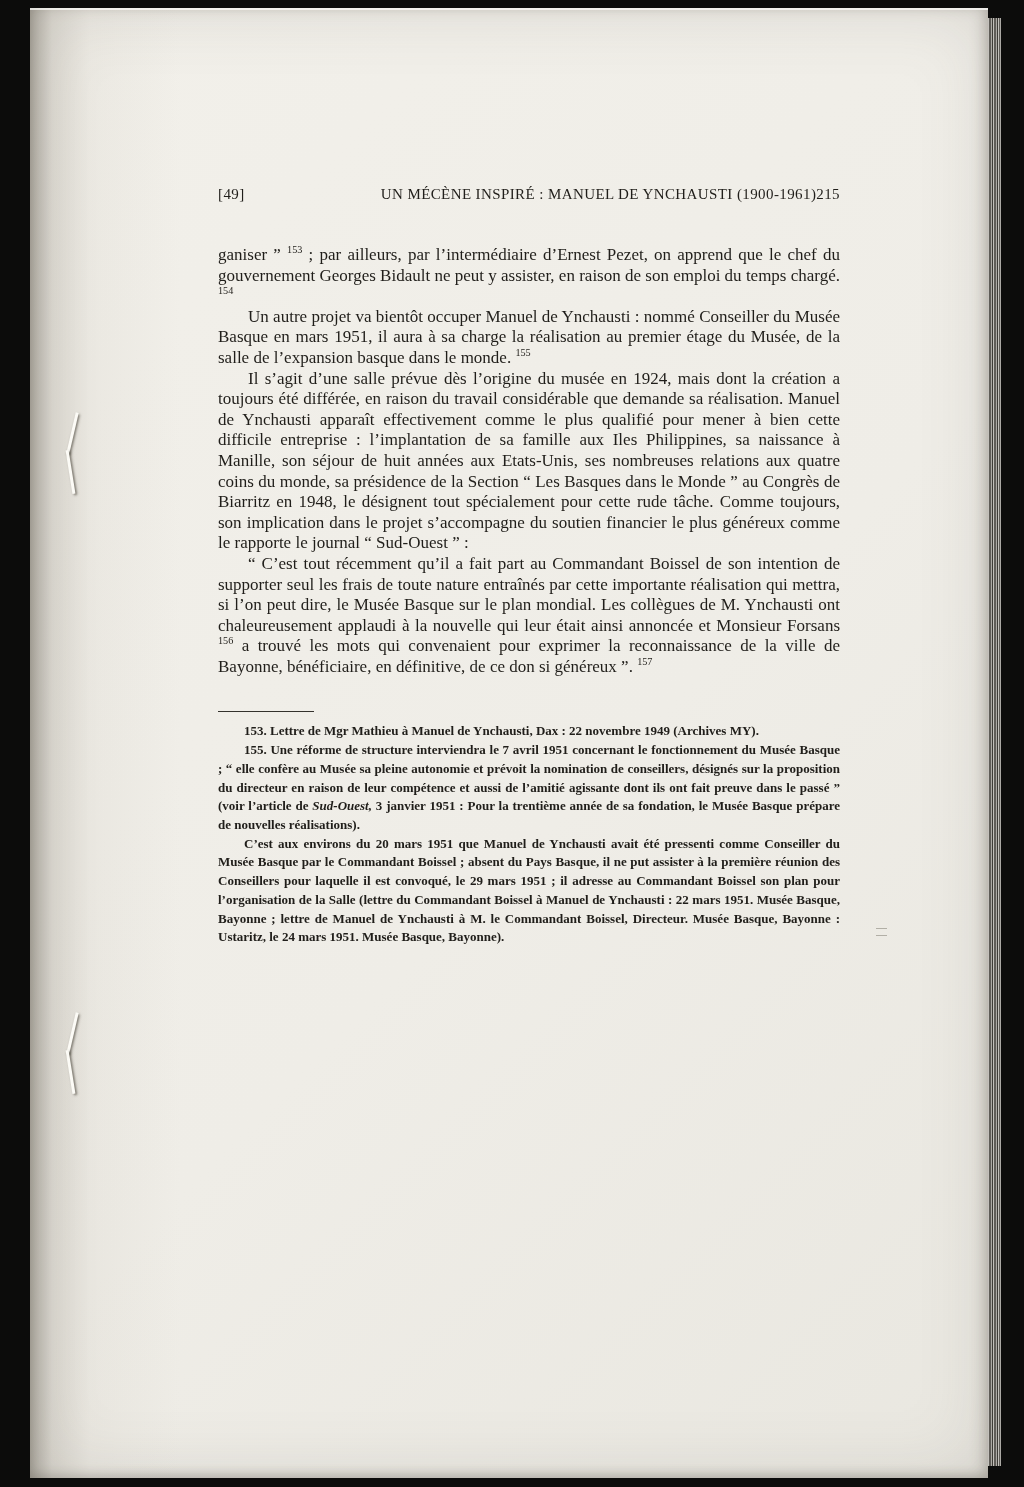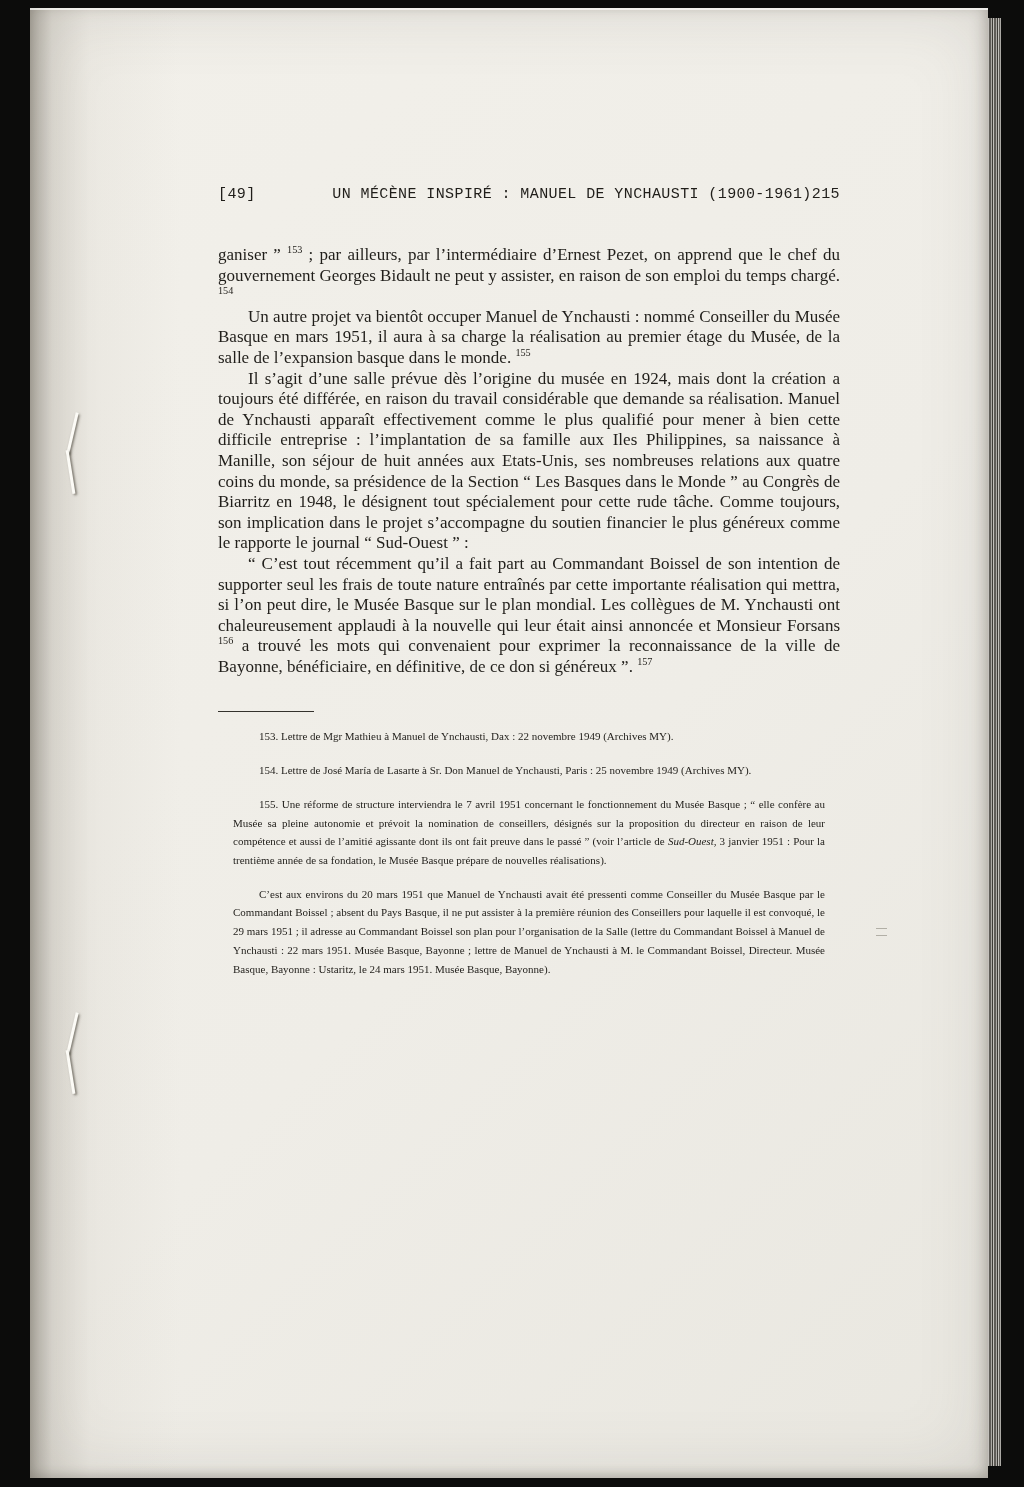--- a/index.html
+++ b/index.html
@@ -70,21 +70,20 @@
     left: 188px; top: 178px;
     width: 622px;
     color: var(--ink, #201e1a);
   }
   .running-head {
     display: flex;
     align-items: baseline;
     font-size: 15px;
     letter-spacing: 0.4px;
     white-space: nowrap;
-    font-family: Liberation Mono, monospace;
   }
   .rh-num { flex: 0 0 auto; }
   .rh-title { flex: 1 1 auto; text-align: right; }
   .rh-page { flex: 0 0 auto; }
 
   .body-text { margin-top: 42px; font-family: Liberation Serif, serif; }
   .body-para {
     margin: 0;
     font-size: 17px;
     line-height: 20.6px;
@@ -100,25 +99,26 @@
   }
   .italic { font-style: italic; }
 
   .footnote-rule {
     width: 96px; height: 0;
     border-top: 1.6px solid #34322d;
     margin: 34px 0 10px 0;
   }
   .footnotes { }
   .footnote-para {
-    margin: 15px;
-    font-size: 11px;
+    margin: 0;
+    font-size: 13px;
     line-height: 18.7px;
     text-align: justify;
     hyphens: none;
+    font-weight: bold;
   }
   .footnote-para.indent { text-indent: 26px; }
 
   .margin-mark {
     position: absolute;
     left: 846px; top: 920px;
     width: 11px; height: 6px;
     border-top: 1.5px solid rgba(130, 125, 114, 0.55);
     border-bottom: 1.5px solid rgba(130, 125, 114, 0.55);
   }
@@ -142,21 +142,20 @@
           <p class="body-para"><span>ganiser ” </span><sup class="fnref">153</sup><span> ; par ailleurs, par l’intermédiaire d’Ernest Pezet, on apprend que le chef du gouvernement Georges Bidault ne peut y assister, en raison de son emploi du temps chargé. </span><sup class="fnref">154</sup></p>
           <p class="body-para indent"><span>Un autre projet va bientôt occuper Manuel de Ynchausti : nommé Conseiller du Musée Basque en mars 1951, il aura à sa charge la réalisation au premier étage du Musée, de la salle de l’expansion basque dans le monde. </span><sup class="fnref">155</sup></p>
           <p class="body-para indent"><span>Il s’agit d’une salle prévue dès l’origine du musée en 1924, mais dont la création a toujours été différée, en raison du travail considérable que demande sa réalisation. Manuel de Ynchausti apparaît effectivement comme le plus qualifié pour mener à bien cette difficile entreprise : l’implantation de sa famille aux Iles Philippines, sa naissance à Manille, son séjour de huit années aux Etats-Unis, ses nombreuses relations aux quatre coins du monde, sa présidence de la Section “ Les Basques dans le Monde ” au Congrès de Biarritz en 1948, le désignent tout spécialement pour cette rude tâche. Comme toujours, son implication dans le projet s’accompagne du soutien financier le plus généreux comme le rapporte le journal “ Sud-Ouest ” :</span></p>
           <p class="body-para indent"><span>“ C’est tout récemment qu’il a fait part au Commandant Boissel de son intention de supporter seul les frais de toute nature entraînés par cette importante réalisation qui mettra, si l’on peut dire, le Musée Basque sur le plan mondial. Les collègues de M. Ynchausti ont chaleureusement applaudi à la nouvelle qui leur était ainsi annoncée et Monsieur Forsans </span><sup class="fnref">156</sup><span> a trouvé les mots qui convenaient pour exprimer la reconnaissance de la ville de Bayonne, bénéficiaire, en définitive, de ce don si généreux ”. </span><sup class="fnref">157</sup></p>
         </div>
 
       <div class="footnote-rule"></div>
 
       <div class="footnotes">
           <p class="footnote-para indent"><span>153. Lettre de Mgr Mathieu à Manuel de Ynchausti, Dax : 22 novembre 1949 (Archives MY).</span></p>
-          <p class="footnote-para indent"><span>154. Lettre de José María de Lasarte à Sr. Don Manuel de Ynchausti, Paris : 25 novembre 1949 (Archives MY).</span></p>
           <p class="footnote-para indent"><span>155. Une réforme de structure interviendra le 7 avril 1951 concernant le fonctionnement du Musée Basque ; “ elle confère au Musée sa pleine autonomie et prévoit la nomination de conseillers, désignés sur la proposition du directeur en raison de leur compétence et aussi de l’amitié agissante dont ils ont fait preuve dans le passé ” (voir l’article de </span><span class="italic">Sud-Ouest,</span><span> 3 janvier 1951 : Pour la trentième année de sa fondation, le Musée Basque prépare de nouvelles réalisations).</span></p>
           <p class="footnote-para indent"><span>C’est aux environs du 20 mars 1951 que Manuel de Ynchausti avait été pressenti comme Conseiller du Musée Basque par le Commandant Boissel ; absent du Pays Basque, il ne put assister à la première réunion des Conseillers pour laquelle il est convoqué, le 29 mars 1951 ; il adresse au Commandant Boissel son plan pour l’organisation de la Salle (lettre du Commandant Boissel à Manuel de Ynchausti : 22 mars 1951. Musée Basque, Bayonne ; lettre de Manuel de Ynchausti à M. le Commandant Boissel, Directeur. Musée Basque, Bayonne : Ustaritz, le 24 mars 1951. Musée Basque, Bayonne).</span></p>
         </div>
     </div>
 
     <div class="margin-mark"></div>
   </div>
   <div class="page-edges"></div>
 </div>
 

